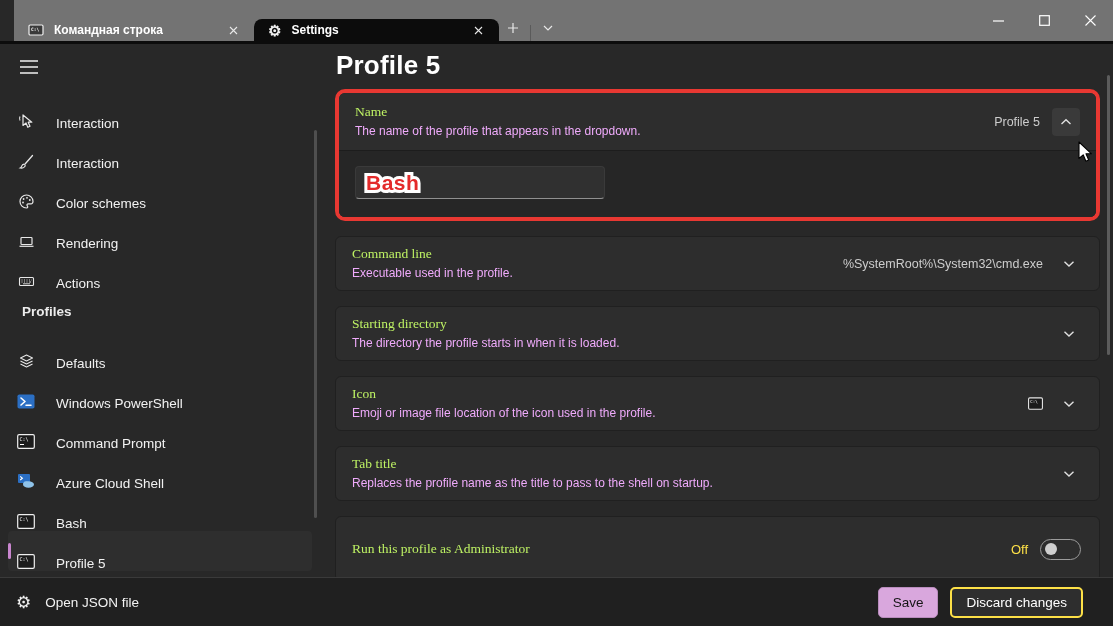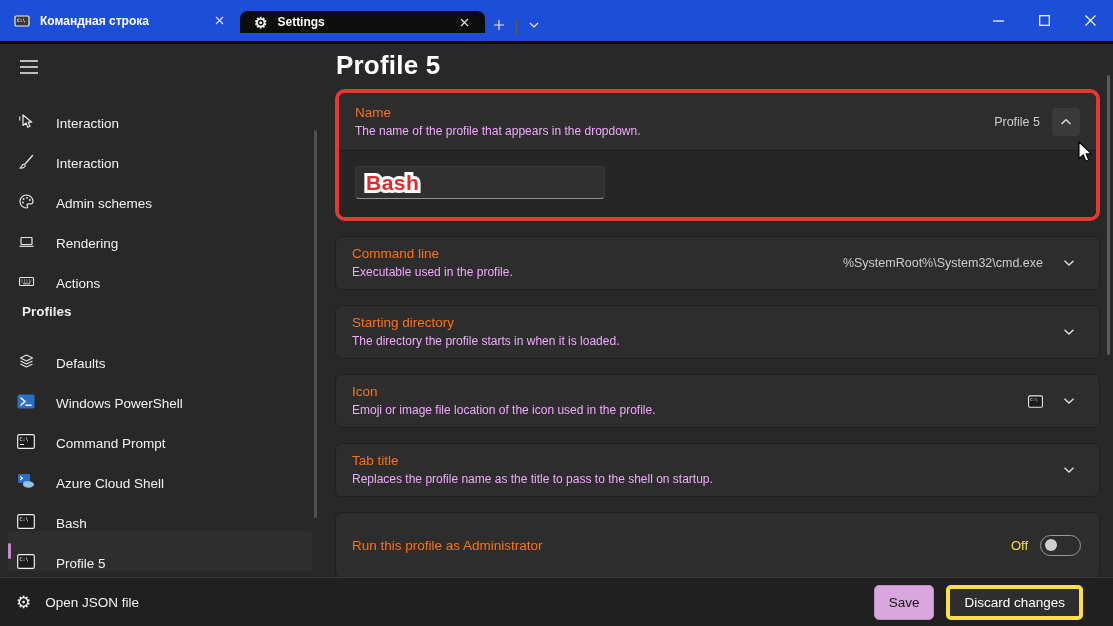--- a/index.html
+++ b/index.html
@@ -1,21 +1,21 @@
 <!DOCTYPE html>
 <html><head>
 <meta charset="utf-8">
 <style>
   * { margin:0; padding:0; box-sizing:border-box; }
   html,body { width:1113px; height:626px; overflow:hidden; background:#1a1a1a;
     font-family:"Liberation Sans", sans-serif; }
   .window { position:relative; width:1113px; height:626px; background:#282828; overflow:hidden; }
 
   
-  .titlebar { position:relative; height:41px; background:#1d4ed8; display:flex; align-items:center; }
+  .titlebar { position:relative; height:41px; background:#737373; display:flex; align-items:flex-end;margin-left:14px; }
   .strip { height:3px; background:#0c0c0c; }
   .tab { display:flex; align-items:center; gap:10px; padding:0 10px 0 14px; font-size:12px;
     font-weight:600; color:#ffffff; cursor:default; }
   .tab.inactive { width:240px; background:transparent; }
   .tab.active { width:245px; background:#0c0c0c; border-radius:8px 8px 0 0; margin-top:3px; }
   .tab .lbl { flex:1; white-space:nowrap; overflow:hidden; }
   .tabclose { width:22px; height:22px; display:flex; align-items:center; justify-content:center; border-radius:3px; }
   .gearglyph { font-size:15px; color:#f0f0f0; line-height:1; }
   .newtab, .tabdrop { width:28px; height:26px; margin-top:8px; display:flex; align-items:center;
     justify-content:center; border-radius:4px; color:#e8e8e8; }
@@ -45,21 +45,21 @@
   
   .main { position:relative; flex:1; padding:4px 13px 0 15px; overflow:hidden; }
   .page-title { font-size:26px; font-weight:700; color:#ffffff; letter-spacing:.2px; margin:2px 0 8px 1px; }
 
   .hl-wrap { border:4px solid #e83832; border-radius:10px; overflow:hidden; margin-bottom:10px; }
   .card { background:#2d2d2d; border:1px solid #202020; border-radius:6px; }
   .hl-wrap .card { border:none; border-radius:0; }
   .card-row { display:flex; align-items:center; padding:0 16px; min-height:54px; }
   .card + .card, .hl-wrap + .card { margin-top:15px; }
   .card-text { flex:1; padding:9px 0; }
-  .card-title { font-size:13.5px; color:#f97316; }
+  .card-title { font-size:13.5px; color:#bef264;font-family:Liberation Serif, serif; }
   .card-desc { font-size:12px; color:#f0abfc; margin-top:3px; line-height:16px; }
   .card-right { display:flex; align-items:center; gap:12px; margin-left:14px; }
   .card-value { font-size:12.5px; color:#cdcdcd; white-space:nowrap; }
   .chev-btn { width:28px; height:28px; background:#3a3a3a; border-radius:4px;
     display:flex; align-items:center; justify-content:center; }
   .chev-plain { width:28px; height:28px; display:flex; align-items:center; justify-content:center; }
 
   .expander-body { background:#262626; border-top:1px solid #1d1d1d; padding:15px 16px 18px 16px; }
   .textbox { width:250px; height:33px; background:#303030; border:1px solid #3a3a3a;
     border-bottom:1px solid #909090; border-radius:4px; display:flex; align-items:center; padding:0 10px; }
@@ -77,21 +77,21 @@
   .main-scroll { position:absolute; right:3px; top:31px; width:3px; height:280px; background:#5c5c5c; border-radius:2px; }
 
   
   .bottombar { height:49px; background:#202020; border-top:1px solid #3a3a3a;
     display:flex; align-items:center; padding:0 30px 0 16px; }
   .openjson { display:flex; align-items:center; gap:14px; color:#f2f2f2; font-size:13.5px; }
   .btn-group { margin-left:auto; display:flex; gap:12px; }
   .btn { font-family:"Liberation Sans", sans-serif; font-size:13.5px; border-radius:5px;
     padding:6px 14px; cursor:default; }
   .btn-save { background:#d9a7dd; color:#161616; border:1px solid #b98cbd; }
-  .btn-discard { background:#2e2e2e; color:#ffffff; border:4px solid #fde047; }
+  .btn-discard { background:#2e2e2e; color:#ffffff; border:2px solid #fde047; }
 
   .cursor { position:absolute; left:1078px; top:141px; z-index:50; }
   svg { display:block; }
 </style>
 </head>
 <body>
 
 <div class="window">
 
   <div class="titlebar">
@@ -180,21 +180,21 @@
         <div class="nav-item">
           <span class="ic">
             <svg width="17" height="17" viewBox="0 0 17 17">
                 <path d="M8.5 2 A6.5 6.5 0 1 0 8.5 15 C10 15 10 13.6 9.3 12.8 C8.6 12 9 10.8 10.3 10.8 L13 10.8 A2 2.4 0 0 0 15 8.3 A6.5 6.5 0 0 0 8.5 2 Z" fill="none" stroke="#e8e8e8" stroke-width="1.2"></path>
                 <circle cx="5.6" cy="6" r="0.9" fill="#e8e8e8"></circle>
                 <circle cx="9" cy="4.8" r="0.9" fill="#e8e8e8"></circle>
                 <circle cx="11.8" cy="7" r="0.9" fill="#e8e8e8"></circle>
                 <circle cx="5" cy="9.5" r="0.9" fill="#e8e8e8"></circle>
               </svg>
           </span>
-          <span class="nl">Admin schemes</span>
+          <span class="nl">Color schemes</span>
         </div>
         <div class="nav-item">
           <span class="ic">
             <svg width="17" height="17" viewBox="0 0 17 17">
                 <rect x="3" y="4.5" width="11" height="7" rx="0.8" fill="none" stroke="#e8e8e8" stroke-width="1.2"></rect>
                 <path d="M1.5 13.3 H15.5" stroke="#e8e8e8" stroke-width="1.2"></path>
               </svg>
           </span>
           <span class="nl">Rendering</span>
         </div>

